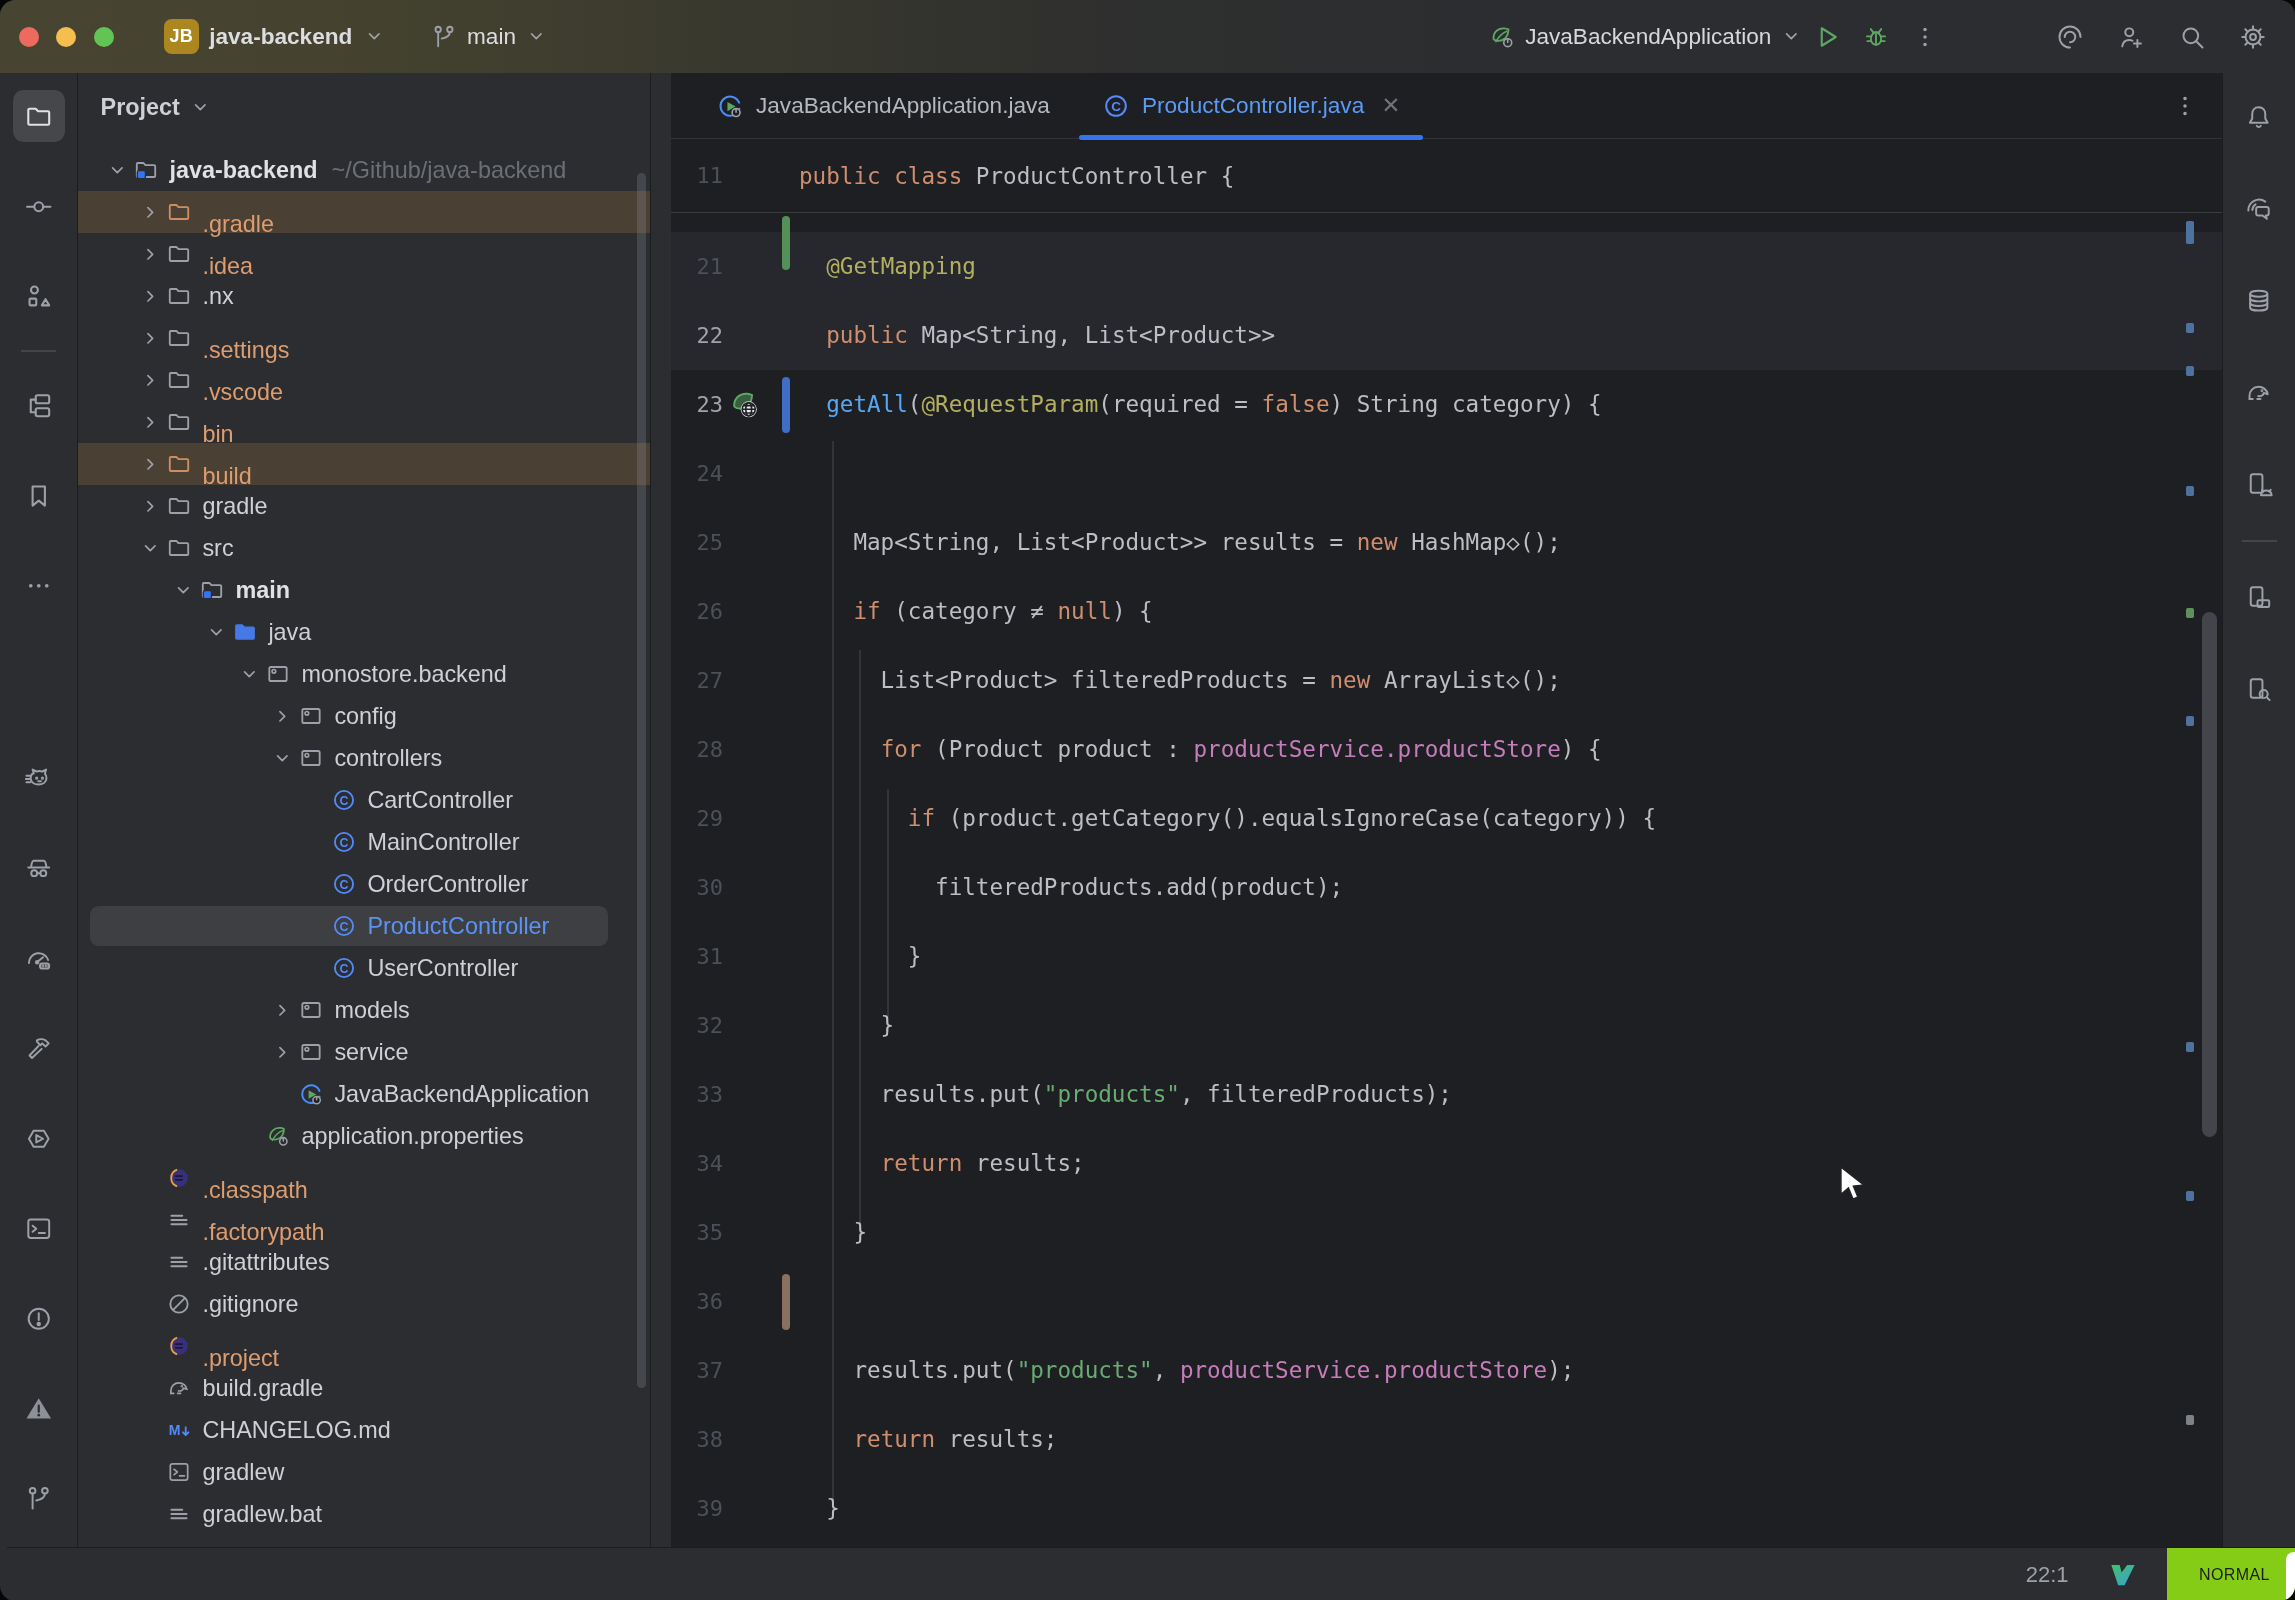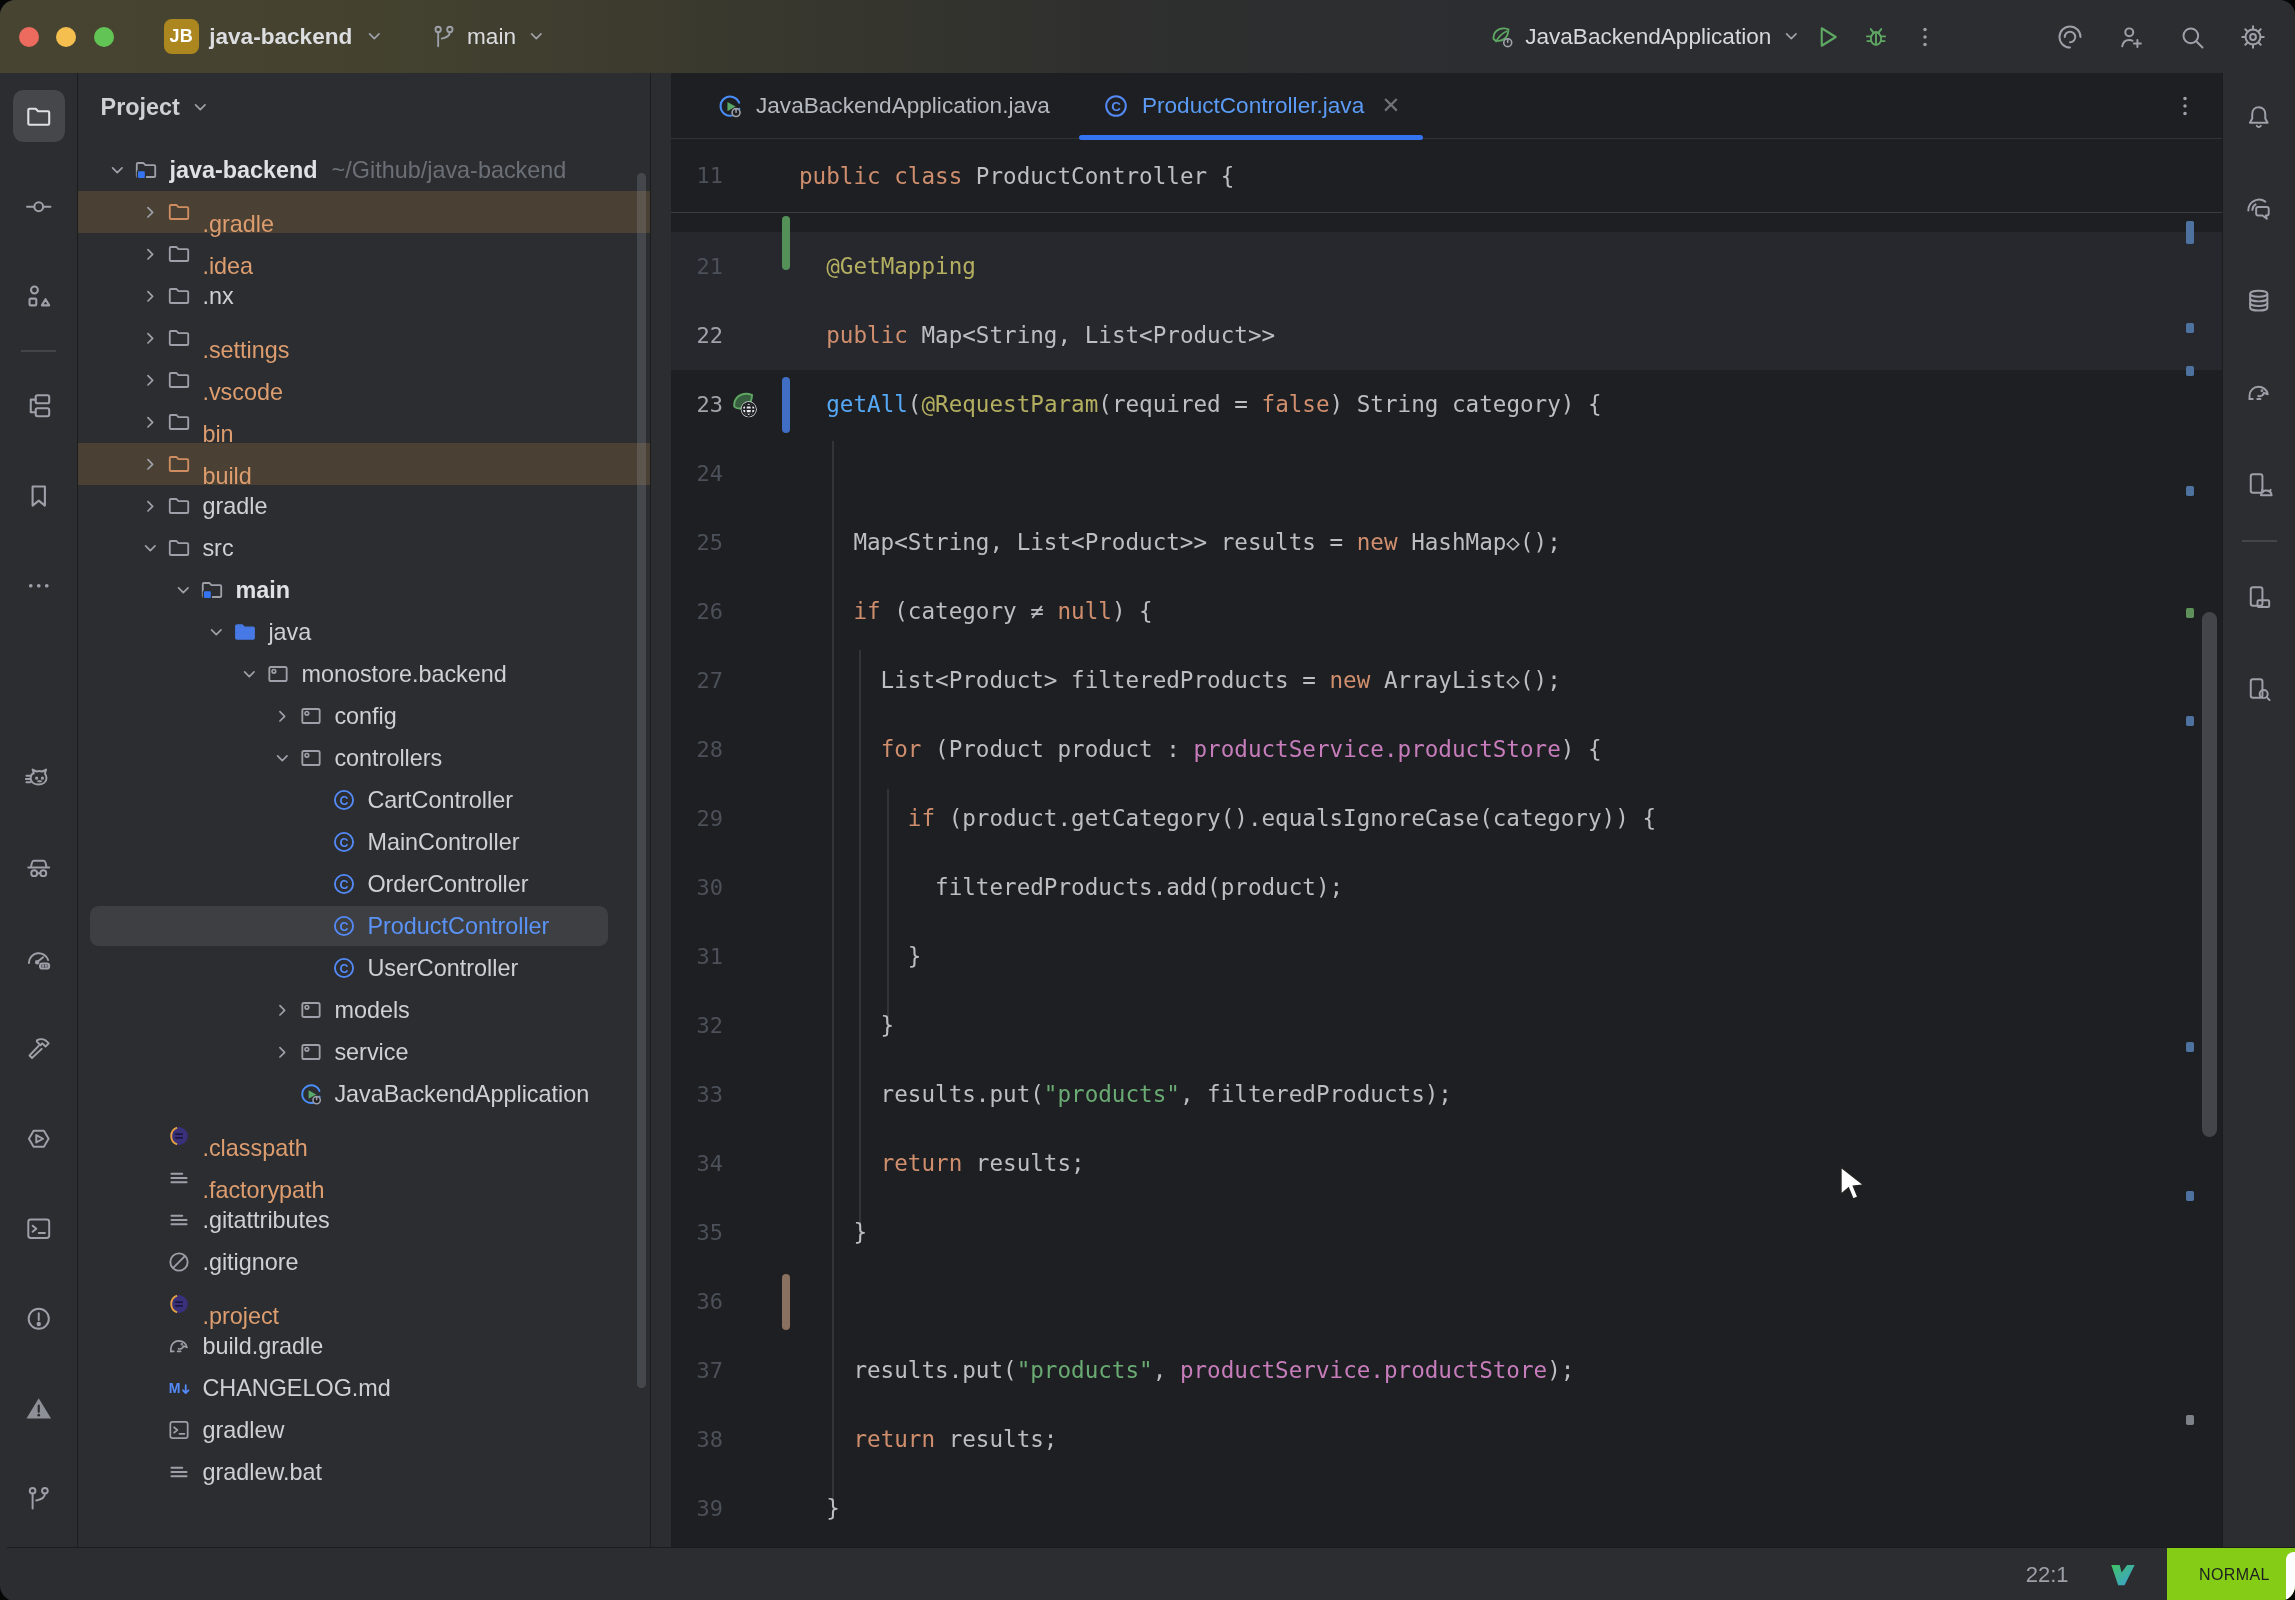--- a/index.html
+++ b/index.html
@@ -797,20 +797,28 @@
           </div>
           <div class="trow">
             <span class="indent" style="width: 189px;"></span>
             <span class="chevslot"></span>
             <svg class="ic" viewBox="0 0 30 30" width="26" height="26">
               <use href="#sym-springboot"></use>
             </svg>
             <span class="tlabel">JavaBackendApplication</span>
           </div>
           <div class="trow">
+            <span class="indent" style="width: 156px;"></span>
+            <span class="chevslot"></span>
+            <svg class="ic" viewBox="0 0 30 30" width="26" height="26">
+              <use href="#sym-springleaf"></use>
+            </svg>
+            <span class="tlabel">application.properties</span>
+          </div>
+          <div class="trow">
             <span class="indent" style="width: 57px;"></span>
             <span class="chevslot"></span>
             <svg class="ic" viewBox="0 0 30 30" width="26" height="26">
               <use href="#sym-eclipse"></use>
             </svg>
             <span class="tlabel c-orange">.classpath</span>
           </div>
           <div class="trow">
             <span class="indent" style="width: 57px;"></span>
             <span class="chevslot"></span>

